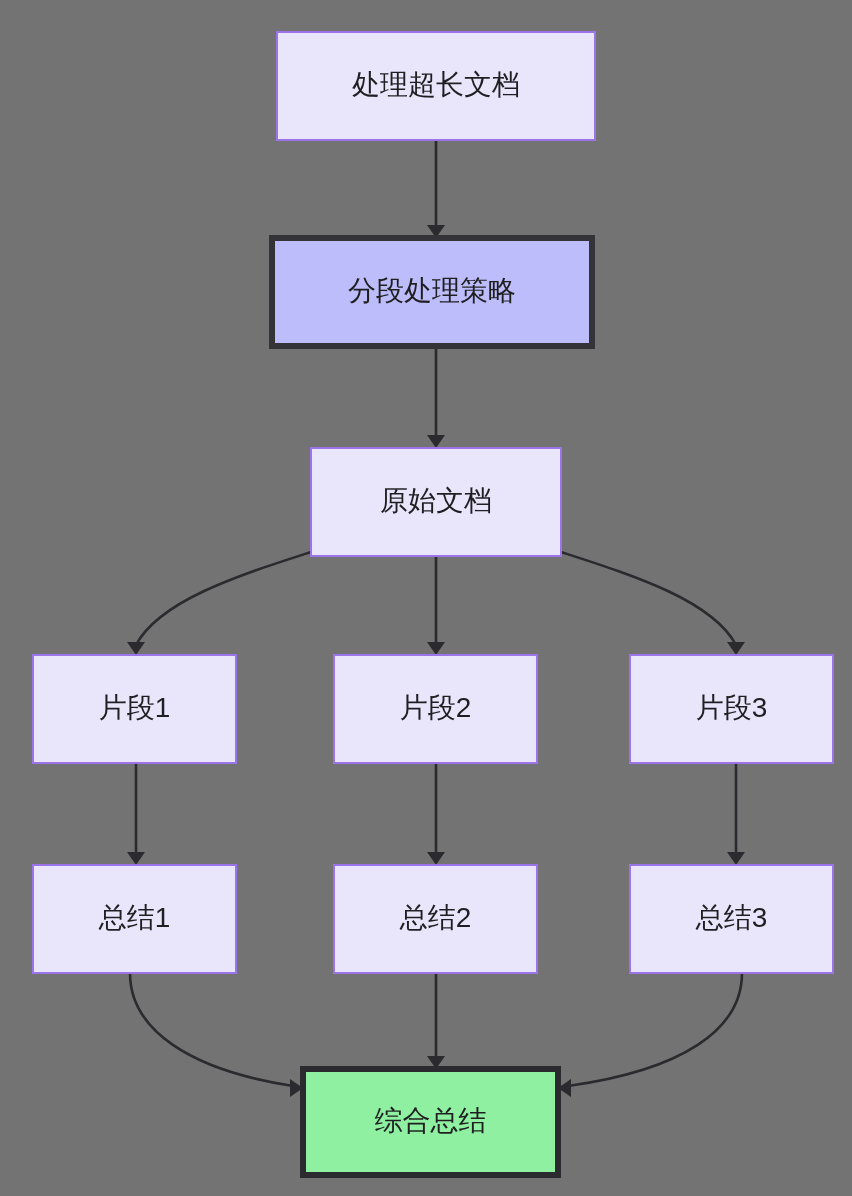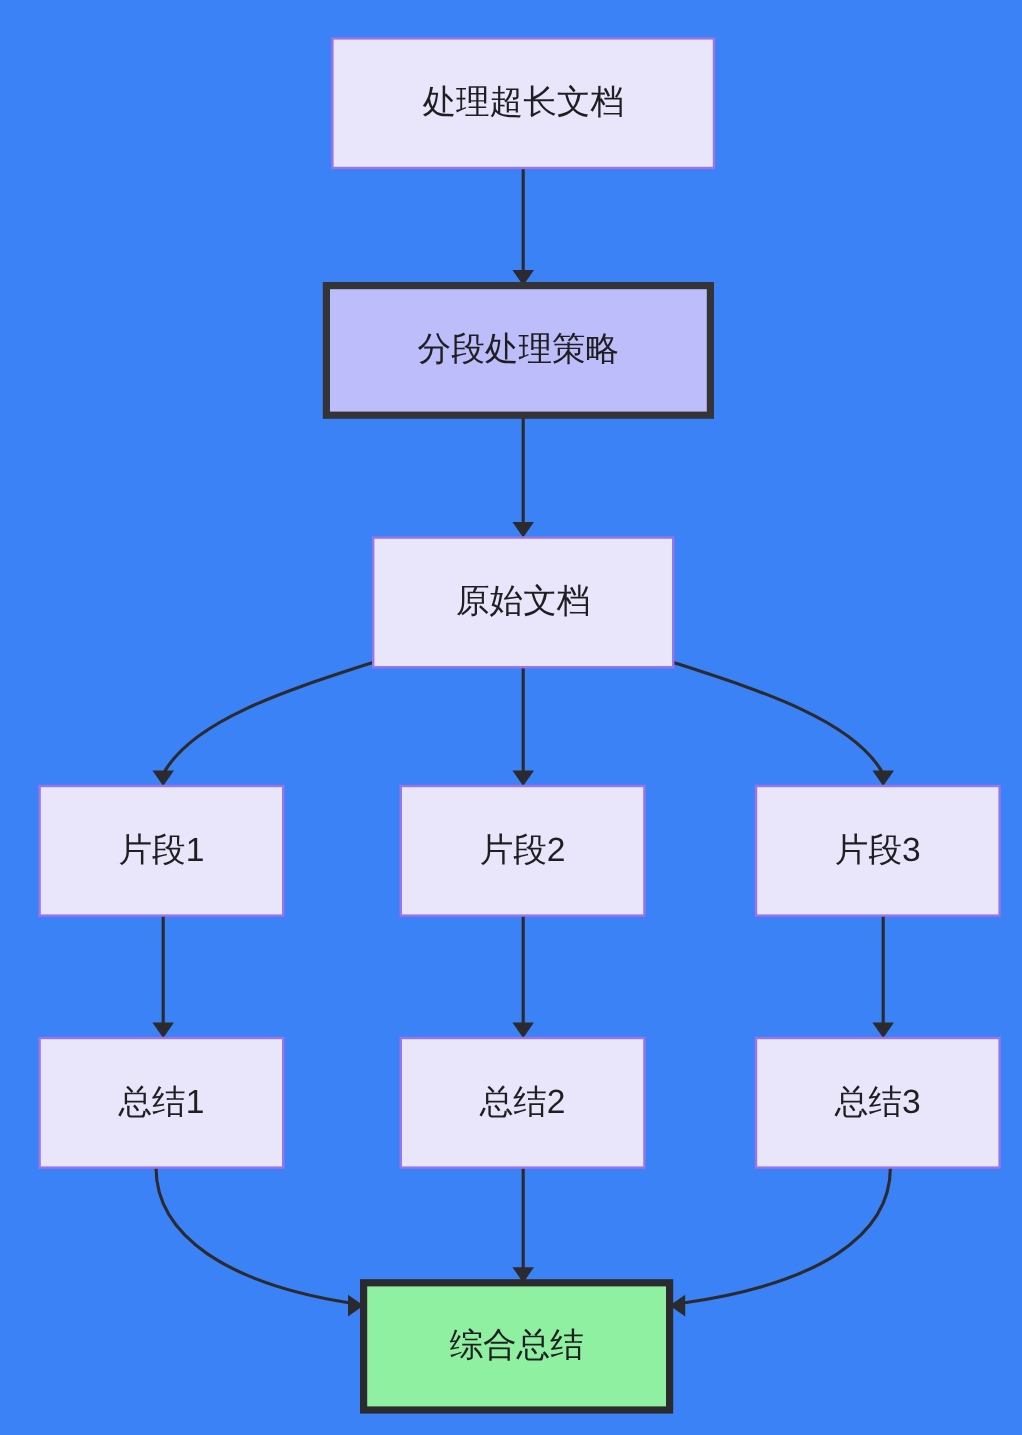--- a/index.html
+++ b/index.html
@@ -10,21 +10,21 @@
   body {
     width: 852px;
     height: 1196px;
     font-family: "Liberation Sans", "DejaVu Sans", sans-serif;
     overflow: hidden;
   }
   #flowchart-root {
     position: relative;
     width: 852px;
     height: 1196px;
-    background: #3b82f6;
+    background: #737373;
   }
   svg.diagram {
     display: block;
     width: 852px;
     height: 1196px;
   }
   .node-rect {
     stroke-width: 2;
   }
   .node-rect.emphasis {

